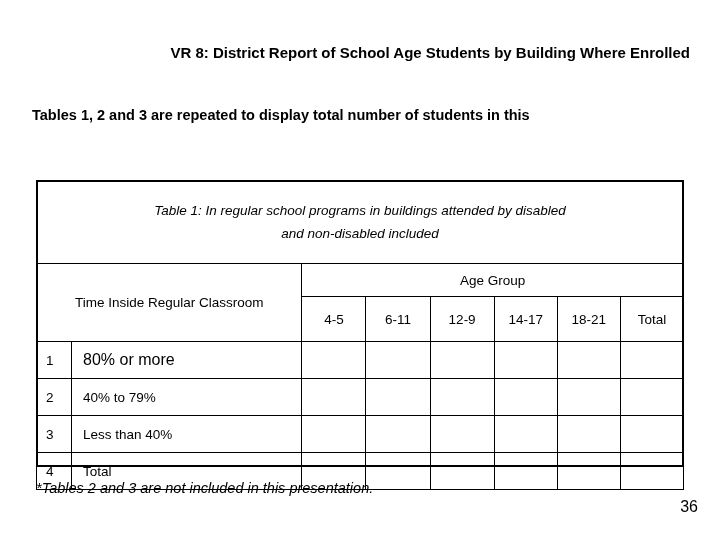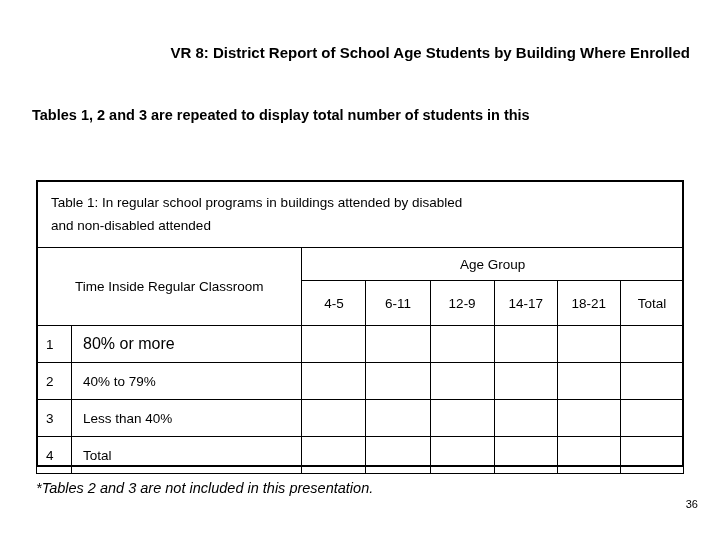--- a/index.html
+++ b/index.html
@@ -71,24 +71,25 @@
     top: 180px;
     width: 648px;
     height: 287px;
     border: 2.5px solid #000000;
     box-sizing: border-box;
     pointer-events: none;
   }
 
   .tbl-caption {
     height: 66px;
-    text-align: left;
+    text-align: center;
     font-size: 14.5px;
     line-height: 23px;
-    padding: 0 14px !important;
+    padding: 8px 14px !important;
+    font-style: italic;
   }
   .tbl-caption .cap-line { display: block; }
 
   .age-group-head {
     height: 32px;
     text-align: center;
     font-size: 14px;
   }
   .rowlabel-head {
     text-align: center;
@@ -122,21 +123,21 @@
     left: 36px;
     top: 480px;
     font-size: 14.5px;
     font-weight: normal;
     font-style: italic;
   }
   .page-number {
     position: absolute;
     right: 22px;
     top: 498px;
-    font-size: 11px;
+    font-size: 16px;
   }
 </style>
 </head>
 <body>
 
 <div class="slide-title">
   <span class="line">VR 8: District Report of School Age Students by Building Where Enrolled</span>
 </div>
 
 <div class="intro">
@@ -151,21 +152,21 @@
     <col style="width:64px">
     <col style="width:64px">
     <col style="width:63px">
     <col style="width:63px">
     <col style="width:63px">
   </colgroup>
   <tbody>
     <tr>
       <td class="tbl-caption" colspan="8">
         <span class="cap-line">Table 1:  In regular school programs in buildings attended by disabled</span>
-        <span class="cap-line">and non-disabled attended</span>
+        <span class="cap-line">and non-disabled included</span>
       </td>
     </tr>
     <tr>
       <td class="rowlabel-head" colspan="2" rowspan="2">Time Inside Regular Classroom</td>
       <td class="age-group-head" colspan="6">Age Group</td>
     </tr>
     <tr>
       <td class="agecol-head">4-5</td>
       <td class="agecol-head">6-11</td>
       <td class="agecol-head">12-9</td>

